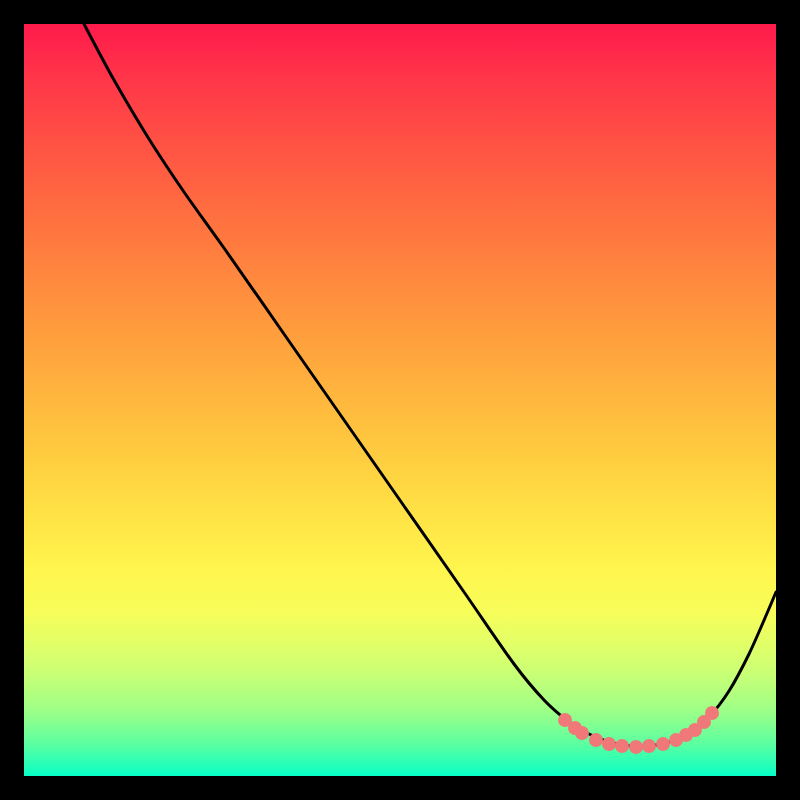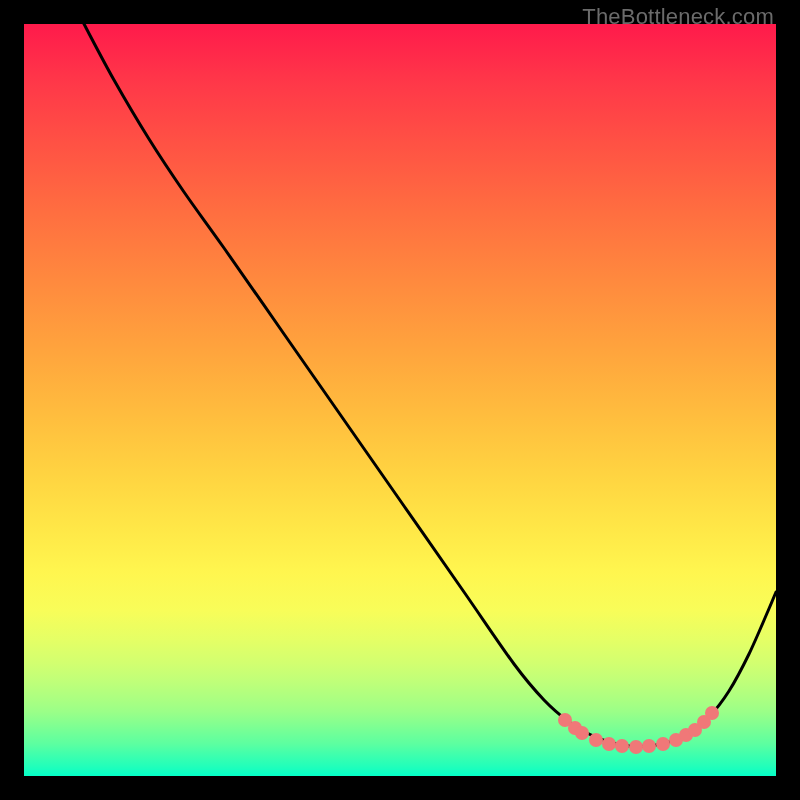--- a/index.html
+++ b/index.html
@@ -88,14 +88,13 @@
           <circle cx="625" cy="722" r="7" fill="#f07878"></circle>
           <circle cx="639" cy="720" r="7" fill="#f07878"></circle>
           <circle cx="652" cy="716" r="7" fill="#f07878"></circle>
           <circle cx="662" cy="711" r="7" fill="#f07878"></circle>
           <circle cx="671" cy="706" r="7" fill="#f07878"></circle>
           <circle cx="680" cy="698" r="7" fill="#f07878"></circle>
           <circle cx="688" cy="689" r="7" fill="#f07878"></circle>
         </g>
     </svg>
   </div>
-  <div class="watermark">TheBottleneck.com</div>
 </div>
 
 </body></html>

